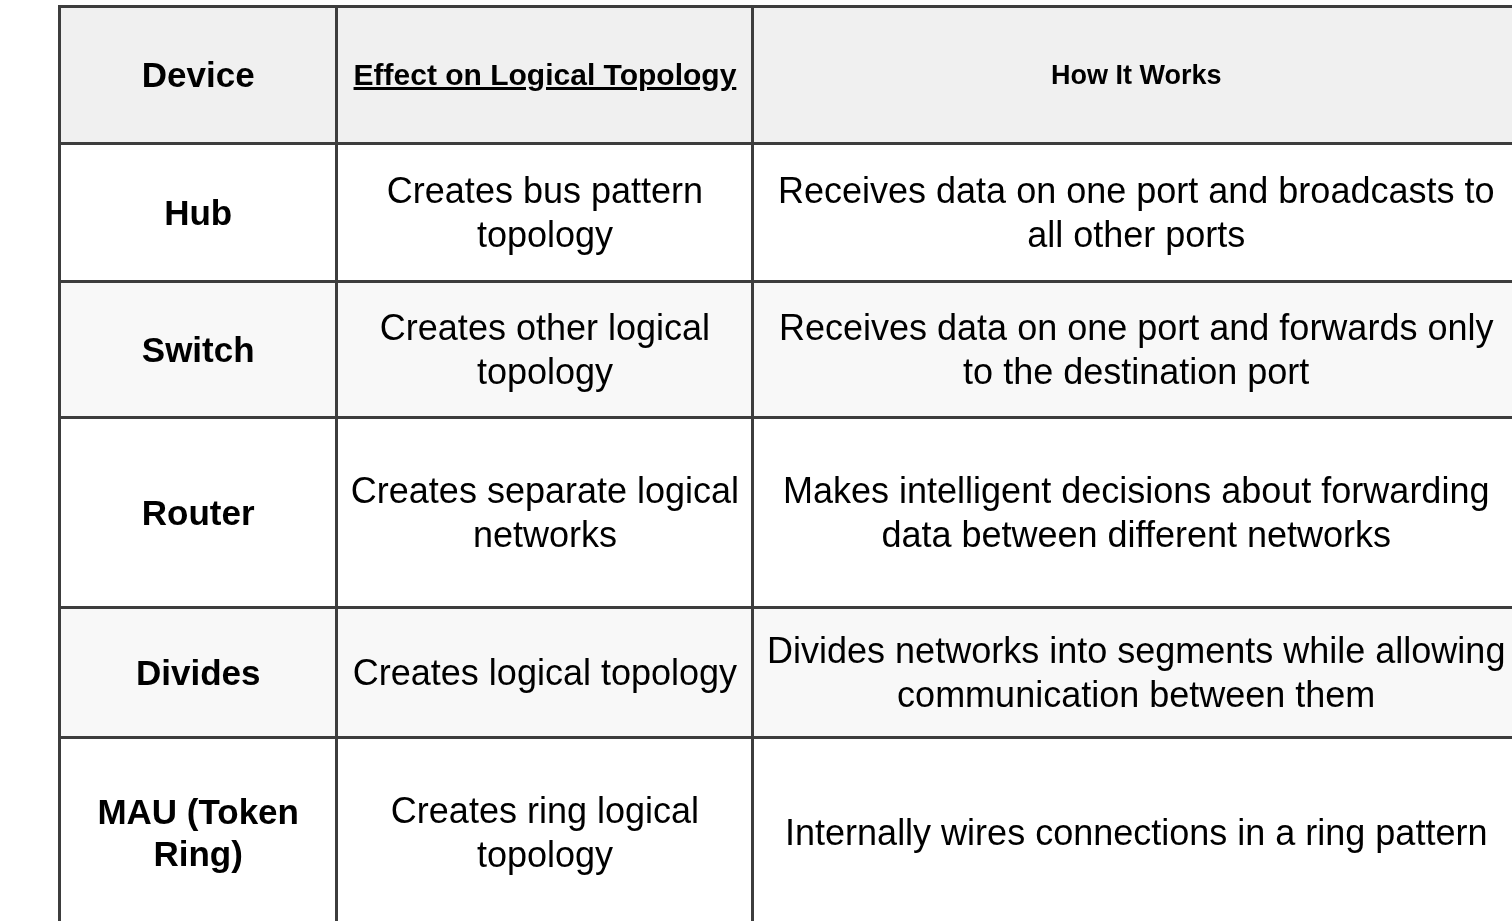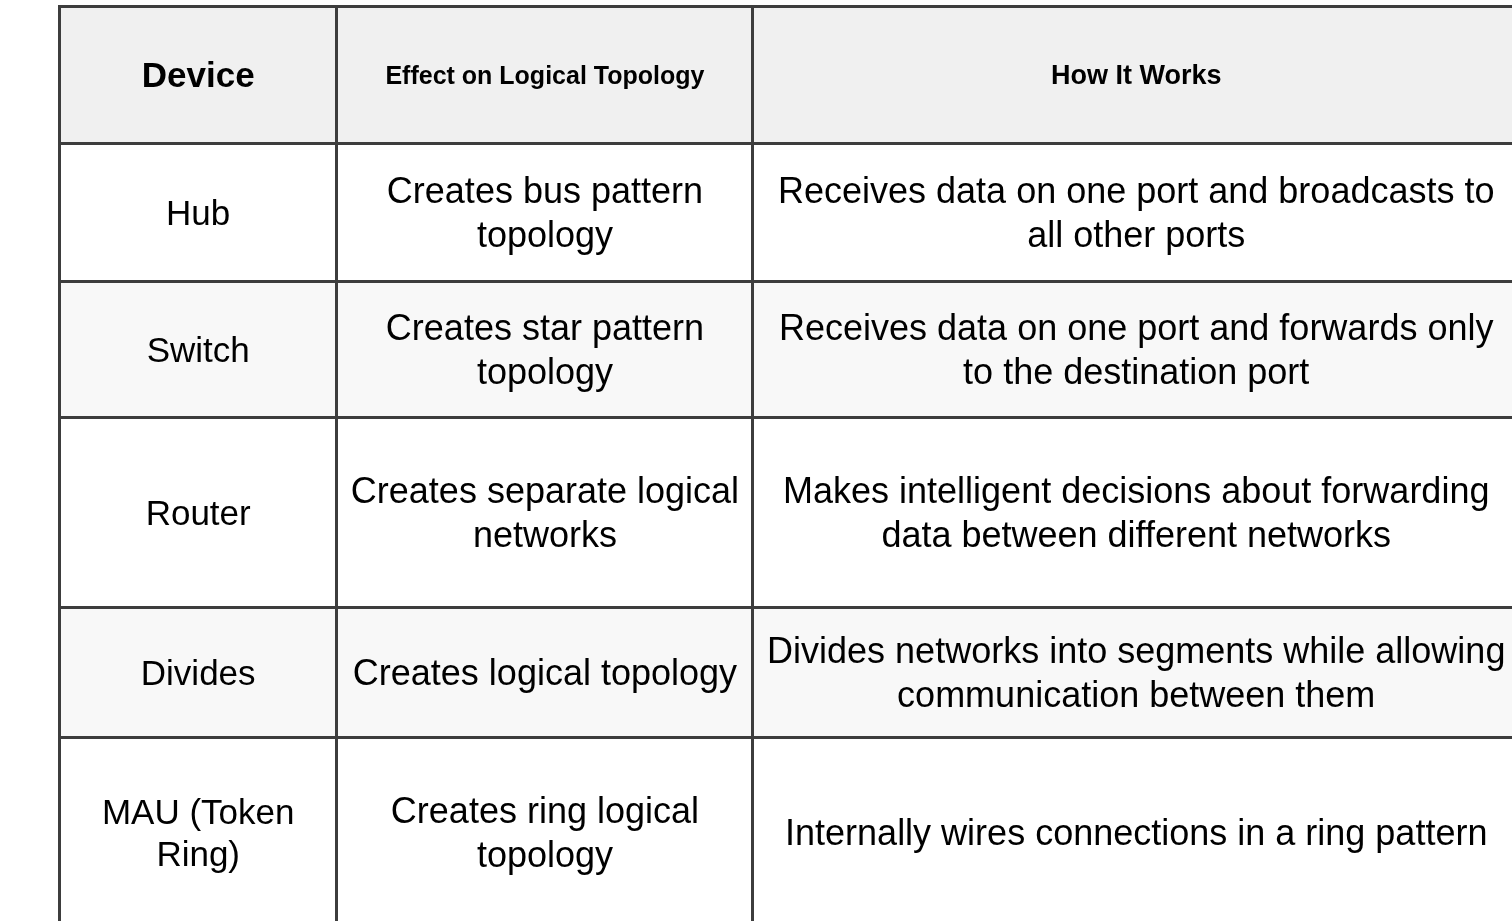--- a/index.html
+++ b/index.html
@@ -51,27 +51,27 @@
 
   
   thead tr.header-row { background: #f0f0f0; }
   thead th {
     font-weight: bold;
     font-size: 35px;
     letter-spacing: 0px;
     height: 137px;
   }
   thead th.th-device  { font-size: 35px; }
-  thead th.th-effect  { font-size: 25px; }
+  thead th.th-effect  { font-size: 30px; text-decoration: underline; }
   thead th.th-how     { font-size: 27px; }
 
   
   tbody td { font-size: 36px; font-weight: normal; }
   tbody td.cell-device {
-    font-weight: normal;
+    font-weight: bold;
     font-size: 35px;
   }
   tbody tr.row-odd  { background: #ffffff; }
   tbody tr.row-even { background: #f8f8f8; }
 
   tbody tr.r-hub    { height: 138px; }
   tbody tr.r-switch { height: 136px; }
   tbody tr.r-router { height: 190px; }
   tbody tr.r-bridge { height: 130px; }
   tbody tr.r-mau    { height: 190px; }
@@ -94,21 +94,21 @@
       </tr>
     </thead>
     <tbody>
       <tr class="row-odd r-hub">
         <td class="cell-device">Hub</td>
         <td class="cell-effect">Creates bus pattern topology</td>
         <td class="cell-how">Receives data on one port and broadcasts to all other ports</td>
       </tr>
       <tr class="row-even r-switch">
         <td class="cell-device">Switch</td>
-        <td class="cell-effect">Creates star pattern topology</td>
+        <td class="cell-effect">Creates other logical topology</td>
         <td class="cell-how">Receives data on one port and forwards only to the destination port</td>
       </tr>
       <tr class="row-odd r-router">
         <td class="cell-device">Router</td>
         <td class="cell-effect">Creates separate logical networks</td>
         <td class="cell-how">Makes intelligent decisions about forwarding data between different networks</td>
       </tr>
       <tr class="row-even r-bridge">
         <td class="cell-device">Divides</td>
         <td class="cell-effect">Creates logical topology</td>

